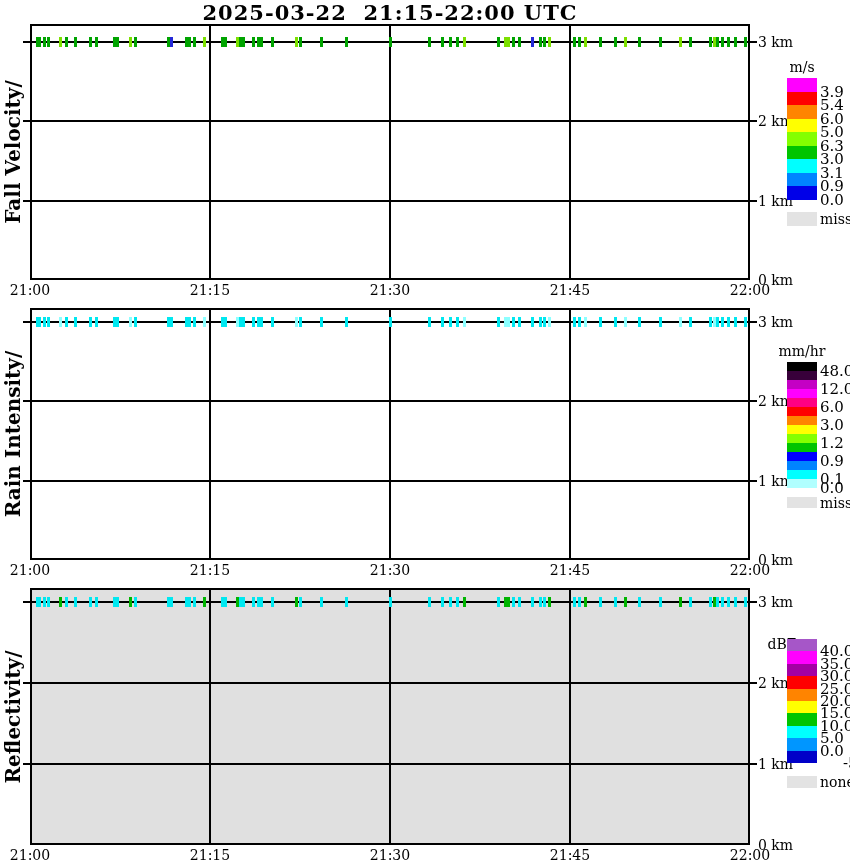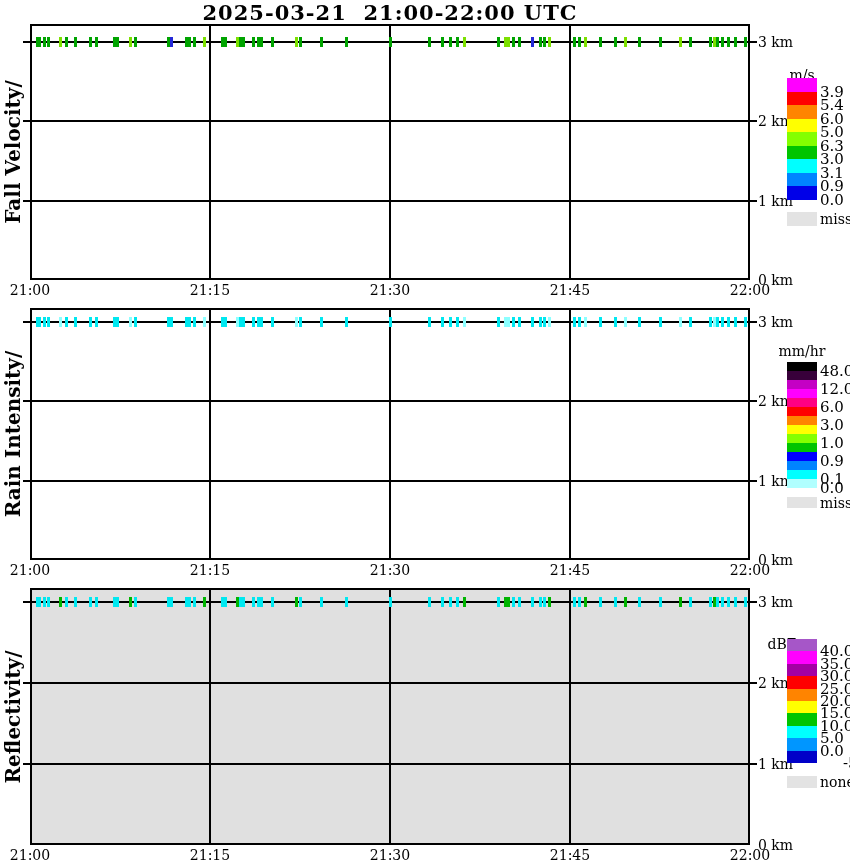--- a/index.html
+++ b/index.html
@@ -17,21 +17,21 @@
   .ylabel{position:absolute;font-size:20px;font-weight:bold;white-space:nowrap;
           transform:translate(-50%,-50%) rotate(-90deg);}
   .cbcell{position:absolute;width:30px;}
   .cbunit{position:absolute;width:70px;text-align:center;font-size:14px;}
   .cbval{position:absolute;font-size:15px;transform:translateY(-50%);white-space:nowrap;}
 </style>
 </head>
 <body>
 
 <div id="fig">
-  <div class="title">2025-03-21  21:00-22:00 UTC</div>
+  <div class="title">2025-03-22  21:15-22:00 UTC</div>
 <div class="panel" style="left: 30px; top: 24px; width: 720px; height: 256px; background: rgb(255, 255, 255);">
       <div class="vgrid" style="left: 177px;"></div>
       <div class="vgrid" style="left: 357px;"></div>
       <div class="vgrid" style="left: 537px;"></div>
       <div class="hgrid" style="top: 173.5px;"></div>
       <div class="hgrid" style="top: 94px;"></div>
       <div class="hgrid" style="top: 14.5px;"></div>
       <div class="dtick" style="left: 3.7px; top: 10.5px; background: rgb(0, 164, 0);"></div>
       <div class="dtick" style="left: 6.1px; top: 10.5px; background: rgb(0, 164, 0);"></div>
       <div class="dtick" style="left: 10.9px; top: 10.5px; background: rgb(0, 164, 0);"></div>
@@ -106,21 +106,21 @@
     <div class="kmlabel" style="left: 758px; top: 121px;">2 km</div>
     <div class="sidetick" style="left: 750px; top: 40.5px;"></div>
     <div class="sidetick" style="left: 23px; top: 40.5px;"></div>
     <div class="kmlabel" style="left: 758px; top: 41.5px;">3 km</div>
     <div class="tlabel" style="left: 7px; top: 282px;">21:00</div>
     <div class="tlabel" style="left: 187px; top: 282px;">21:15</div>
     <div class="tlabel" style="left: 367px; top: 282px;">21:30</div>
     <div class="tlabel" style="left: 547px; top: 282px;">21:45</div>
     <div class="tlabel" style="left: 727px; top: 282px;">22:00</div>
     <div class="ylabel" style="left: 13px; top: 152px;">Fall Velocity/</div>
-    <div class="cbunit" style="left: 767px; top: 67px;">m/s</div>
+    <div class="cbunit" style="left: 767px; top: 59px;">m/s</div>
     <div class="cbcell" style="left: 787px; top: 78px; height: 13.5px; background: rgb(255, 0, 255);"></div>
     <div class="cbval" style="left: 820px; top: 91.5px;">3.9</div>
     <div class="cbcell" style="left: 787px; top: 91.5px; height: 13.5px; background: rgb(255, 0, 0);"></div>
     <div class="cbval" style="left: 820px; top: 105px;">5.4</div>
     <div class="cbcell" style="left: 787px; top: 105px; height: 13.5px; background: rgb(255, 132, 0);"></div>
     <div class="cbval" style="left: 820px; top: 118.5px;">6.0</div>
     <div class="cbcell" style="left: 787px; top: 118.5px; height: 13.5px; background: rgb(255, 255, 0);"></div>
     <div class="cbval" style="left: 820px; top: 132px;">5.0</div>
     <div class="cbcell" style="left: 787px; top: 132px; height: 13.5px; background: rgb(132, 255, 0);"></div>
     <div class="cbval" style="left: 820px; top: 145.5px;">6.3</div>
@@ -229,21 +229,21 @@
     <div class="cbcell" style="left: 787px; top: 380px; height: 9px; background: rgb(196, 0, 196);"></div>
     <div class="cbval" style="left: 820px; top: 389px;">12.0</div>
     <div class="cbcell" style="left: 787px; top: 389px; height: 9px; background: rgb(255, 0, 255);"></div>
     <div class="cbcell" style="left: 787px; top: 398px; height: 9px; background: rgb(255, 0, 132);"></div>
     <div class="cbval" style="left: 820px; top: 407px;">6.0</div>
     <div class="cbcell" style="left: 787px; top: 407px; height: 9px; background: rgb(255, 0, 0);"></div>
     <div class="cbcell" style="left: 787px; top: 416px; height: 9px; background: rgb(255, 132, 0);"></div>
     <div class="cbval" style="left: 820px; top: 425px;">3.0</div>
     <div class="cbcell" style="left: 787px; top: 425px; height: 9px; background: rgb(255, 255, 0);"></div>
     <div class="cbcell" style="left: 787px; top: 434px; height: 9px; background: rgb(132, 255, 0);"></div>
-    <div class="cbval" style="left: 820px; top: 443px;">1.0</div>
+    <div class="cbval" style="left: 820px; top: 443px;">1.2</div>
     <div class="cbcell" style="left: 787px; top: 443px; height: 9px; background: rgb(0, 196, 0);"></div>
     <div class="cbcell" style="left: 787px; top: 452px; height: 9px; background: rgb(0, 0, 255);"></div>
     <div class="cbval" style="left: 820px; top: 461px;">0.9</div>
     <div class="cbcell" style="left: 787px; top: 461px; height: 9px; background: rgb(0, 132, 255);"></div>
     <div class="cbcell" style="left: 787px; top: 470px; height: 9px; background: rgb(0, 255, 255);"></div>
     <div class="cbval" style="left: 820px; top: 479px;">0.1</div>
     <div class="cbcell" style="left: 787px; top: 479px; height: 9px; background: rgb(176, 255, 255);"></div>
     <div class="cbval" style="left: 820px; top: 488px;">0.0</div>
     <div class="cbcell" style="left: 787px; top: 497px; height: 11px; background: rgb(227, 227, 227);"></div>
     <div class="cbval" style="left: 820px; top: 502.5px; font-size: 14px;">miss</div>

